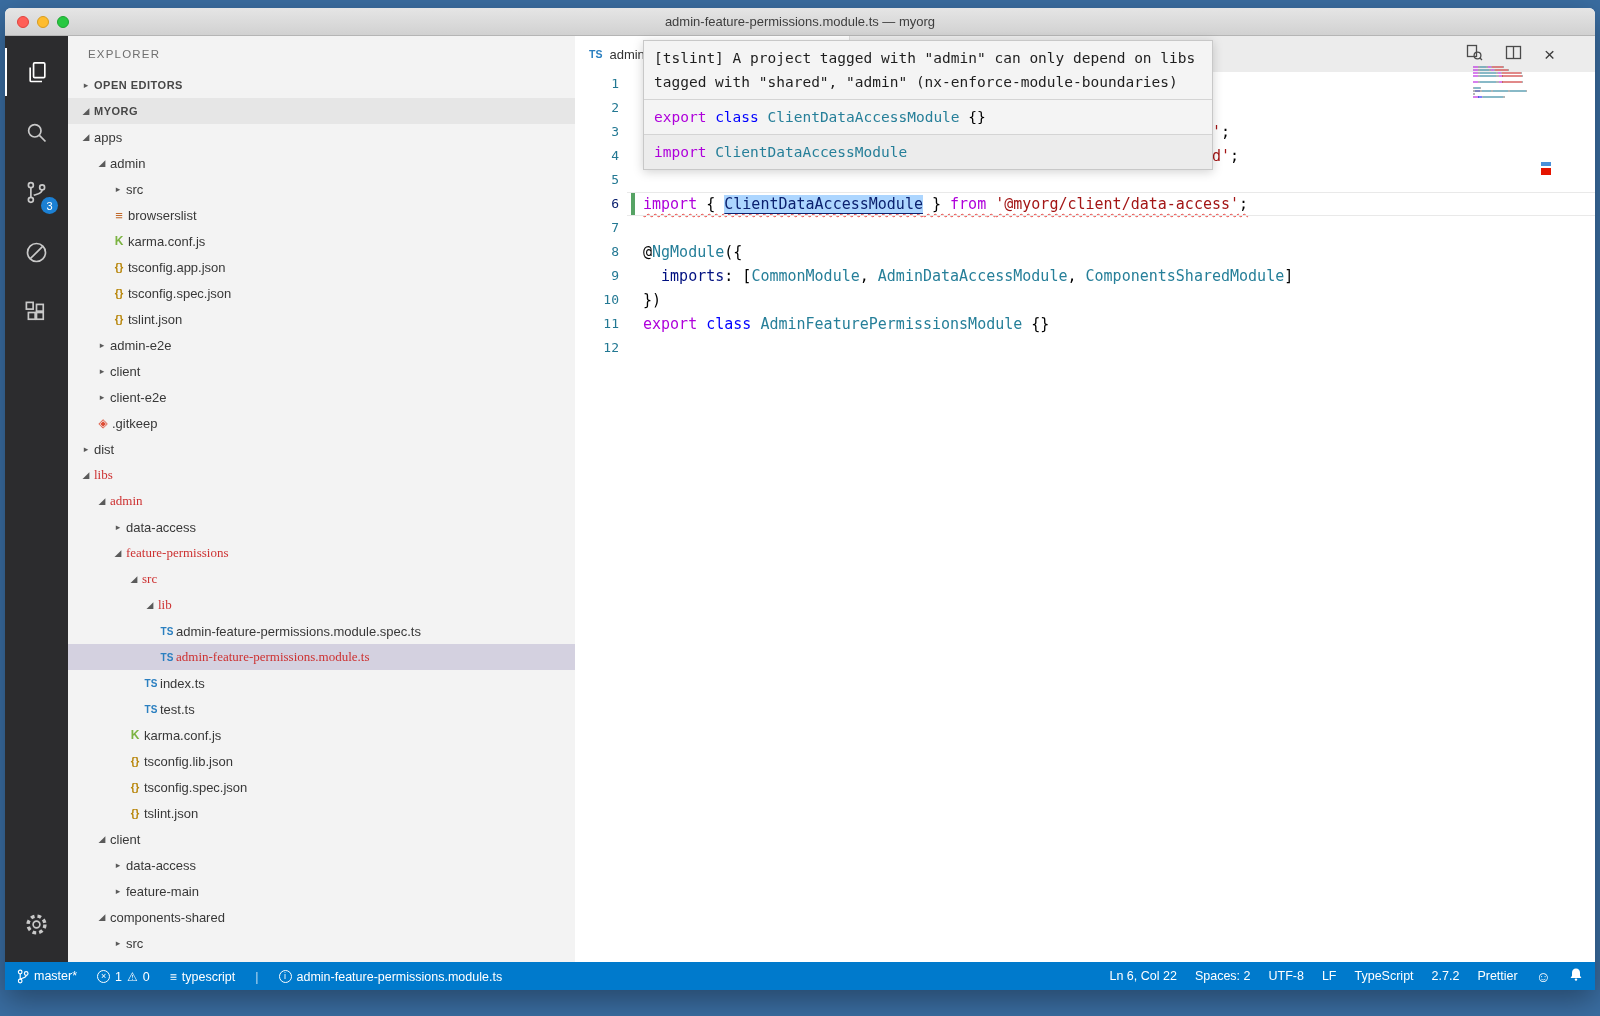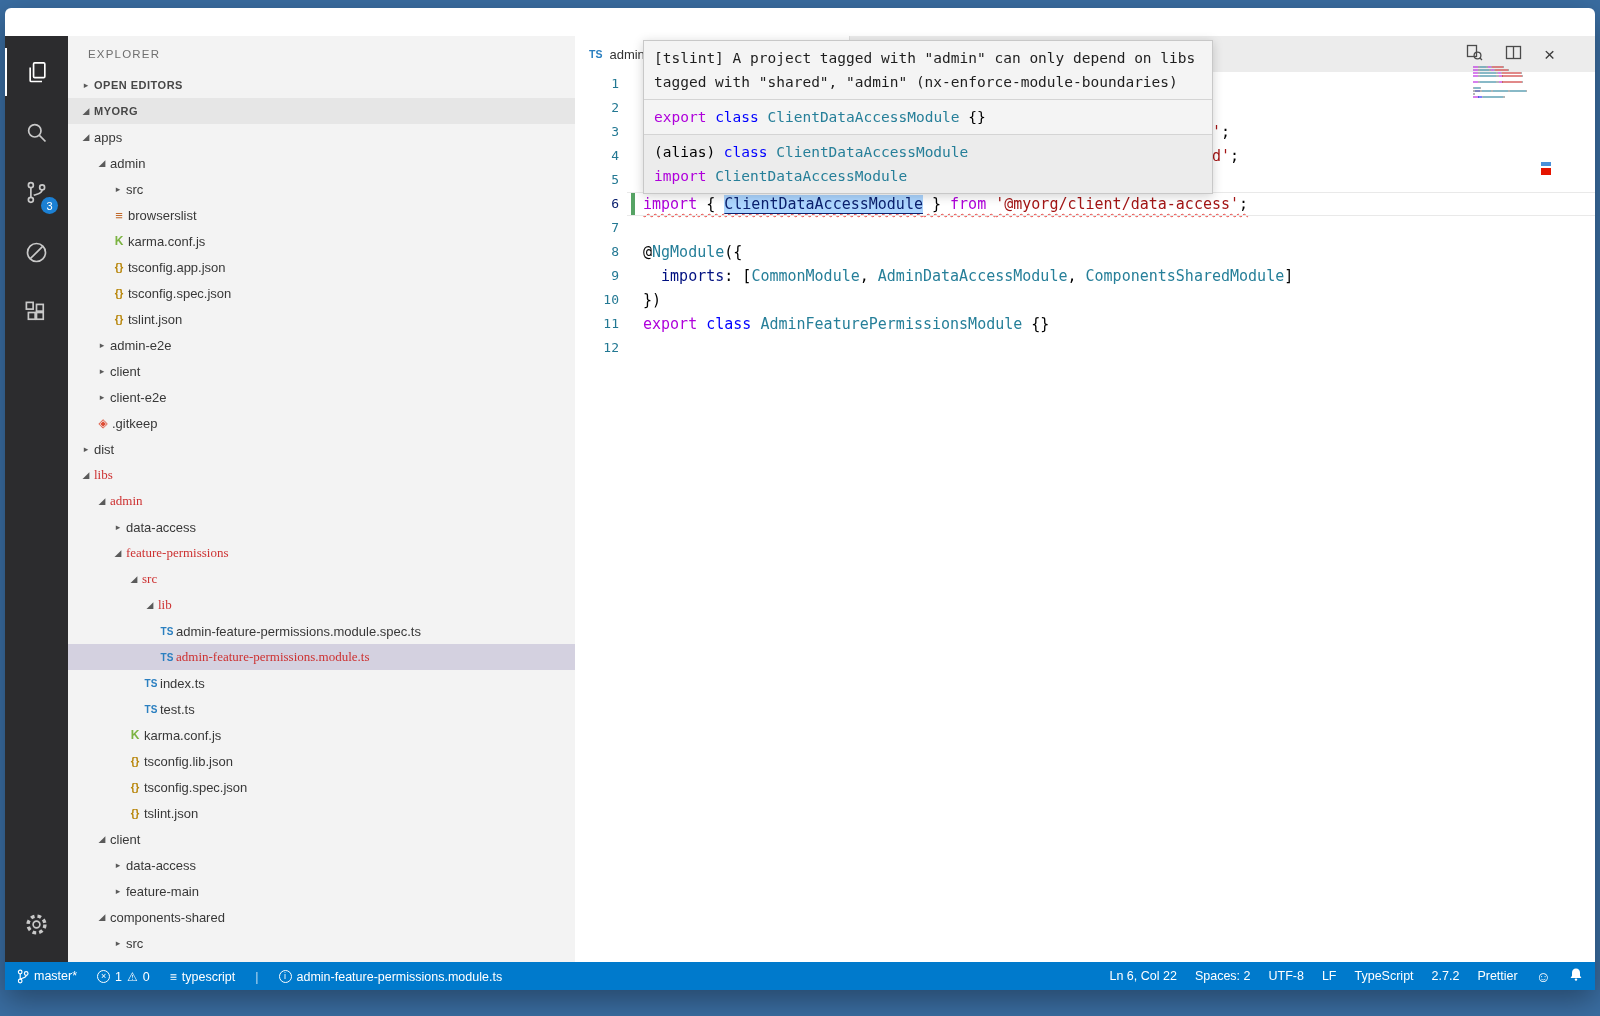--- a/index.html
+++ b/index.html
@@ -109,20 +109,28 @@
                width:13px; height:13px; border:1px solid #fff; border-radius:50%;
                font-size:9px; line-height:1; }
   .sb-sep { opacity:.7; }
   .sb-item svg { stroke:#fff; fill:none; stroke-width:1.2; }
 </style>
 </head>
 <body>
 
 <div class="window">
 
+  <div class="titlebar">
+    <div class="lights">
+      <span class="light red"></span>
+      <span class="light yellow"></span>
+      <span class="light green"></span>
+    </div>
+    <div class="win-title">admin-feature-permissions.module.ts — myorg</div>
+  </div>
 
   <div class="activitybar">
     <div class="act-item active">
       <svg viewBox="0 0 24 24">
           <rect x="8.5" y="3.5" width="10" height="13" rx="1"></rect>
           <path d="M5.5 7.5v11.5a1 1 0 0 0 1 1H16"></path>
         </svg>
     </div>
     <div class="act-item">
       <svg viewBox="0 0 24 24">
@@ -470,21 +478,20 @@
     <div class="rmark red"></div>
   </div>
 
   <div class="hover">
     <div class="hv-sec">
       <div>[tslint] A project tagged with "admin" can only depend on libs</div>
       <div> tagged with "shared", "admin" (nx-enforce-module-boundaries)</div>
     </div>
     <div class="hv-sec" id="hover-sig"><span class="tok-k">export</span><span class="tok-d"> </span><span class="tok-s">class</span><span class="tok-d"> </span><span class="tok-t">ClientDataAccessModule</span><span class="tok-d"> {}</span></div>
     <div class="hv-sec hv-alias">
-      <div id="hover-alias"><span class="tok-d">(alias) </span><span class="tok-s">class</span><span class="tok-d"> </span><span class="tok-t">ClientDataAccessModule</span></div>
       <div id="hover-import"><span class="tok-k">import</span><span class="tok-d"> </span><span class="tok-t">ClientDataAccessModule</span></div>
     </div>
   </div>
 
   <div class="statusbar">
     <div class="sb-left">
       <span class="sb-item">
         <svg width="12" height="15" viewBox="0 0 12 15">
             <circle cx="3.2" cy="3" r="1.8"></circle>
             <circle cx="3.2" cy="12" r="1.8"></circle>

